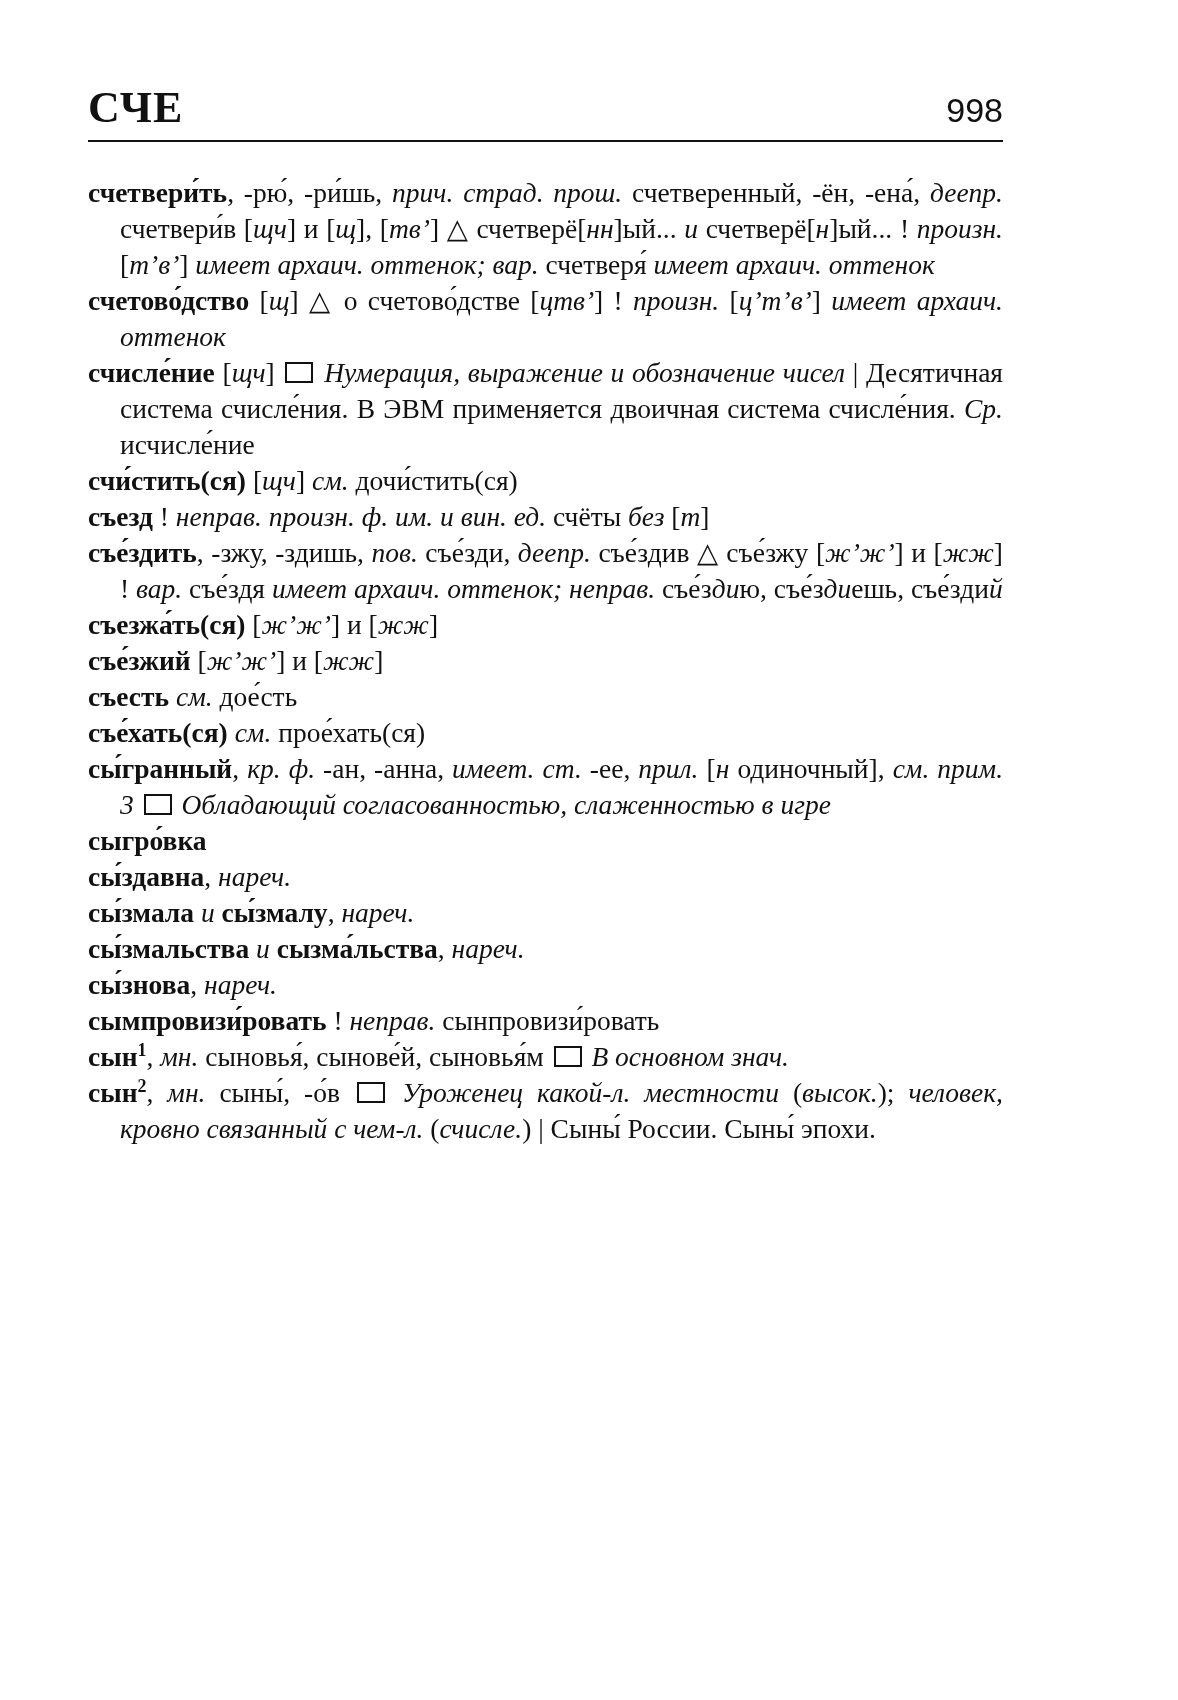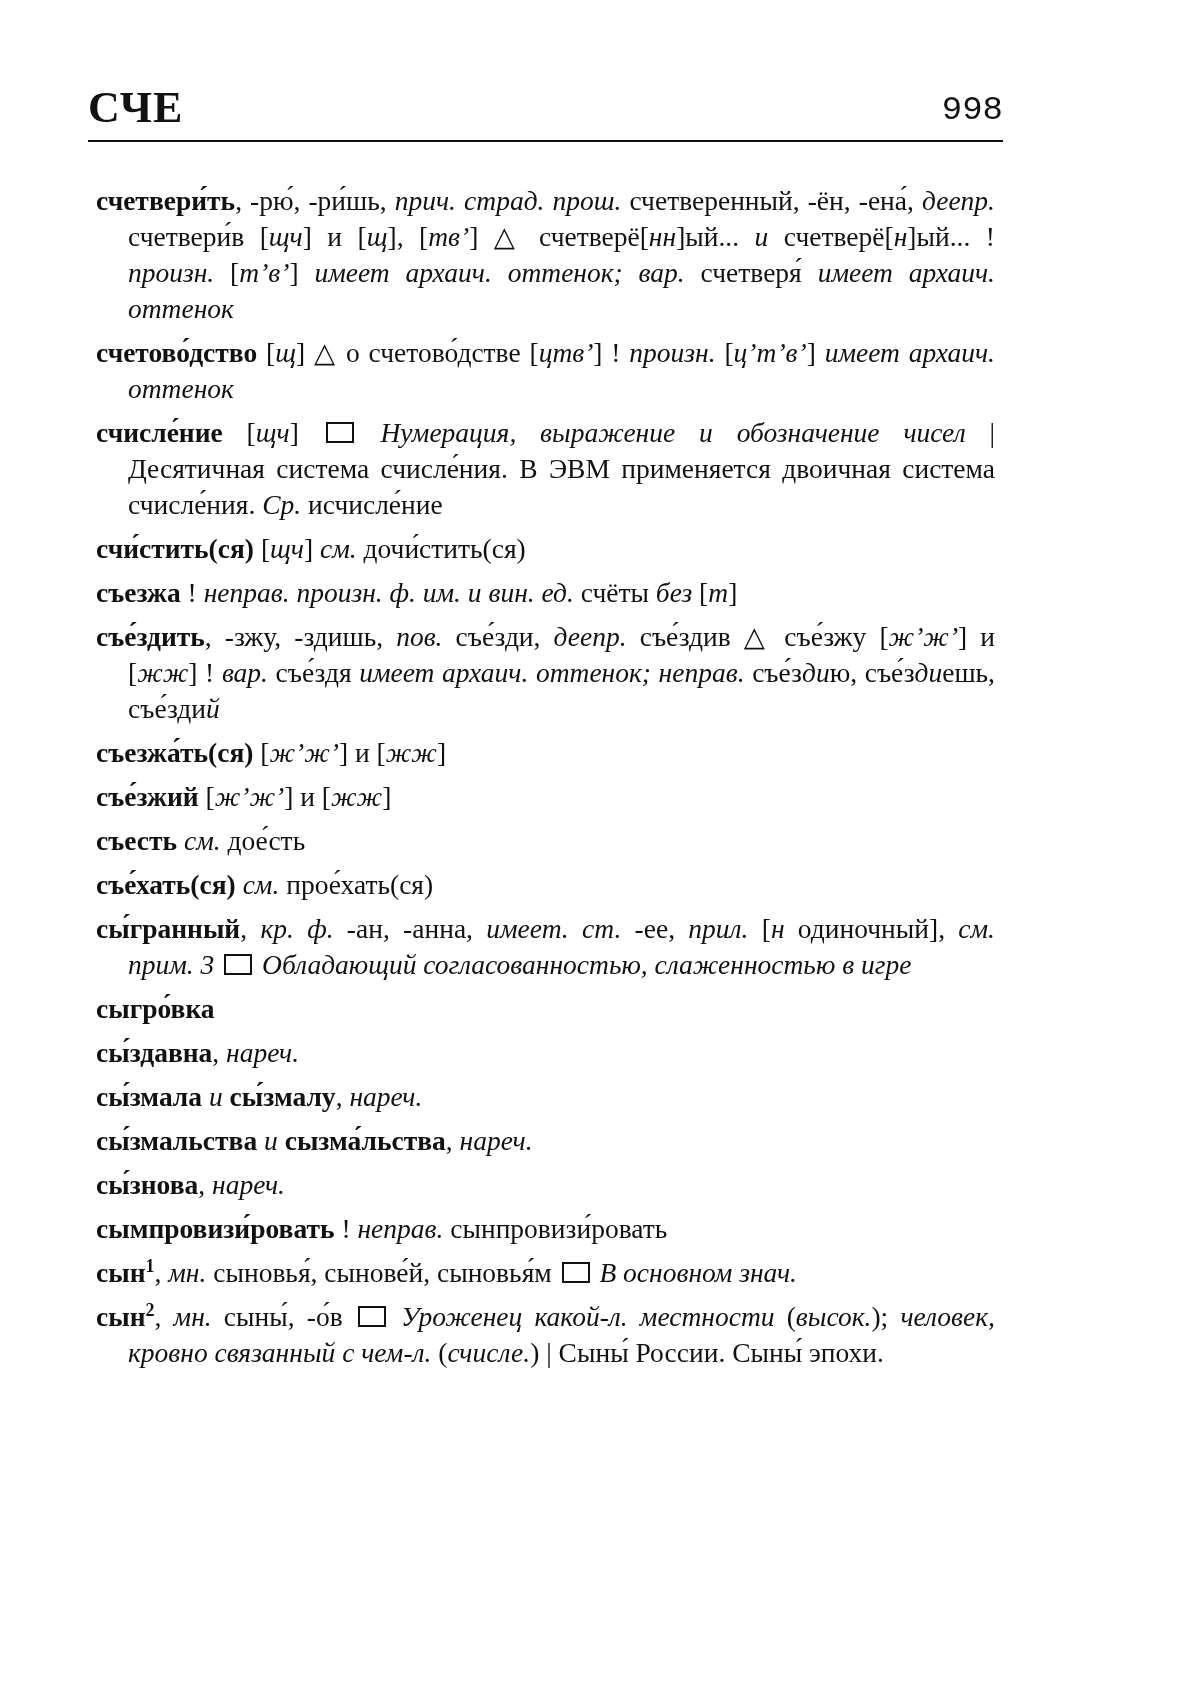--- a/index.html
+++ b/index.html
@@ -1,44 +1,44 @@
 <!DOCTYPE html>
 <html><head>
 <meta charset="utf-8">
 <style>
   html, body { margin: 0; padding: 0; background: #ffffff; }
   body { width: 1178px; height: 1700px; position: relative; overflow: hidden; color: #111; }
   .page { position: absolute; left: 88px; top: 80px; width: 915px; }
   .header { display: flex; justify-content: space-between; align-items: flex-end; height: 50px; }
   .running-head { font-family: "Liberation Serif", serif; font-weight: bold; font-size: 44px; line-height: 44px; letter-spacing: 1px; }
-  .page-number { font-family: Liberation Mono, monospace; font-size: 34px; line-height: 40px; }
+  .page-number { font-family: Liberation Sans, sans-serif; font-size: 34px; line-height: 40px; }
   .rule { border-top: 2px solid #111; margin-top: 10px; }
   .entries { position: absolute; left: 0; top: 95px; width: 915px;
     font-family: "Liberation Serif", serif; font-size: 27.5px; line-height: 36px; }
-  .entry { padding-left: 32px; text-indent: -32px; text-align: justify; margin: 8px; }
+  .entry { padding-left: 32px; text-indent: -32px; text-align: justify; margin: 0; }
   .entry .hw { font-weight: bold; }
   .entry i { font-style: italic; }
   .box { display: inline-block; width: 24px; height: 17px; border: 2px solid #111; vertical-align: -1px; margin: 0 3px; text-indent: 0; }
   sup { font-size: 18px; line-height: 0; font-weight: bold; }
 </style>
 </head>
 <body>
 
 <div class="page">
   <div class="header">
     <span class="running-head">СЧЕ</span>
     <span class="page-number">998</span>
   </div>
   <div class="rule"></div>
   <div class="entries" id="entries">
       <p class="entry"><span class="hw">счетвери́ть</span><span>, -рю́, -ри́шь, </span><i>прич. страд. прош.</i><span> счетверенный, -ён, -ена́, </span><i>деепр.</i><span> счетвери́в [</span><i>щч</i><span>] и [</span><i>щ</i><span>], [</span><i>тв’</i><span>] △ счетверё[</span><i>нн</i><span>]ый... </span><i>и</i><span> счетверё[</span><i>н</i><span>]ый... ! </span><i>произн.</i><span> [</span><i>т’в’</i><span>] </span><i>имеет архаич. оттенок; вар.</i><span> счетверя́ </span><i>имеет архаич. оттенок</i></p>
       <p class="entry"><span class="hw">счетово́дство</span><span> [</span><i>щ</i><span>] △ о счетово́дстве [</span><i>цтв’</i><span>] ! </span><i>произн.</i><span> [</span><i>ц’т’в’</i><span>] </span><i>имеет архаич. оттенок</i></p>
       <p class="entry"><span class="hw">счисле́ние</span><span> [</span><i>щч</i><span>] </span><span class="box"></span><span> </span><i>Нумерация, выражение и обозначение чисел</i><span> | Десятичная система счисле́ния. В ЭВМ применяется двоичная система счисле́ния. </span><i>Ср.</i><span> исчисле́ние</span></p>
       <p class="entry"><span class="hw">счи́стить(ся)</span><span> [</span><i>щч</i><span>] </span><i>см.</i><span> дочи́стить(ся)</span></p>
-      <p class="entry"><span class="hw">съезжа</span><span> ! </span><i>неправ. произн. ф. им. и вин. ед.</i><span> счёты </span><i>без</i><span> [</span><i>т</i><span>]</span></p>
+      <p class="entry"><span class="hw">съезд</span><span> ! </span><i>неправ. произн. ф. им. и вин. ед.</i><span> счёты </span><i>без</i><span> [</span><i>т</i><span>]</span></p>
       <p class="entry"><span class="hw">съе́здить</span><span>, -зжу, -здишь, </span><i>пов.</i><span> съе́зди, </span><i>деепр.</i><span> съе́здив △ съе́зжу [</span><i>ж’ж’</i><span>] и [</span><i>жж</i><span>] ! </span><i>вар.</i><span> съе́здя </span><i>имеет архаич. оттенок; неправ.</i><span> съе́з</span><i>ди</i><span>ю, съе́з</span><i>ди</i><span>ешь, съе́зди</span><i>й</i></p>
       <p class="entry"><span class="hw">съезжа́ть(ся)</span><span> [</span><i>ж’ж’</i><span>] и [</span><i>жж</i><span>]</span></p>
       <p class="entry"><span class="hw">съе́зжий</span><span> [</span><i>ж’ж’</i><span>] и [</span><i>жж</i><span>]</span></p>
       <p class="entry"><span class="hw">съесть</span><span> </span><i>см.</i><span> дое́сть</span></p>
       <p class="entry"><span class="hw">съе́хать(ся)</span><span> </span><i>см.</i><span> прое́хать(ся)</span></p>
       <p class="entry"><span class="hw">сы́гранный</span><span>, </span><i>кр. ф.</i><span> -ан, -анна, </span><i>имеет. ст.</i><span> -ее, </span><i>прил.</i><span> [</span><i>н</i><span> одиночный], </span><i>см. прим. 3</i><span> </span><span class="box"></span><span> </span><i>Обладающий согласованностью, слаженностью в игре</i></p>
       <p class="entry"><span class="hw">сыгро́вка</span></p>
       <p class="entry"><span class="hw">сы́здавна</span><span>, </span><i>нареч.</i></p>
       <p class="entry"><span class="hw">сы́змала</span><span> </span><i>и</i><span> </span><span class="hw">сы́змалу</span><span>, </span><i>нареч.</i></p>
       <p class="entry"><span class="hw">сы́змальства</span><span> </span><i>и</i><span> </span><span class="hw">сызма́льства</span><span>, </span><i>нареч.</i></p>

